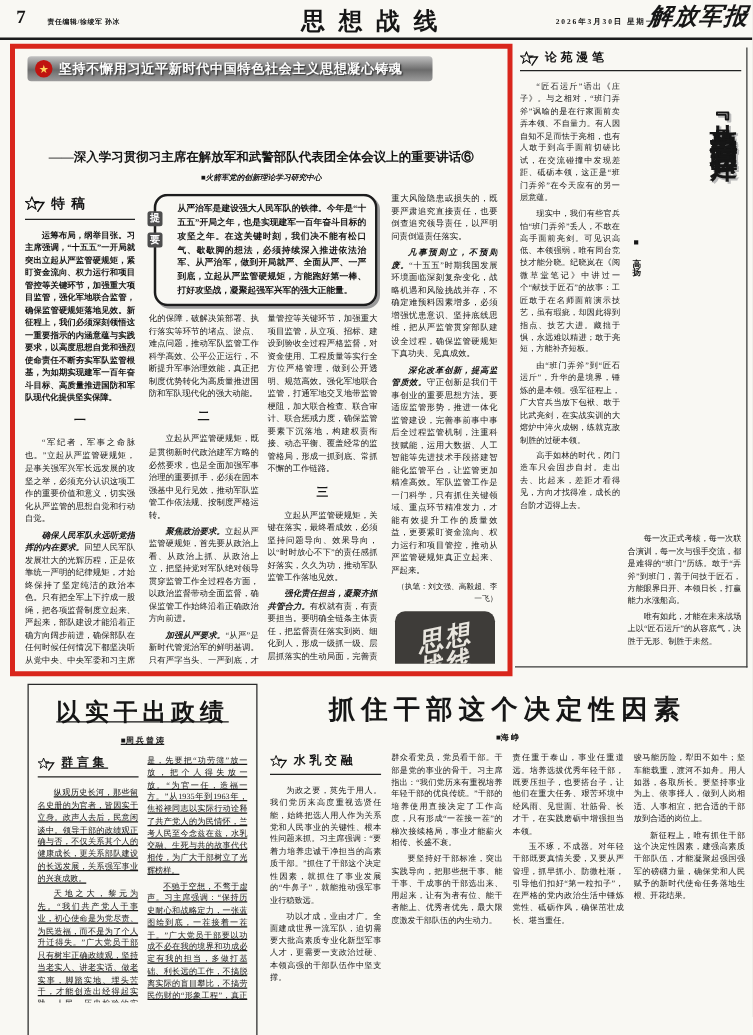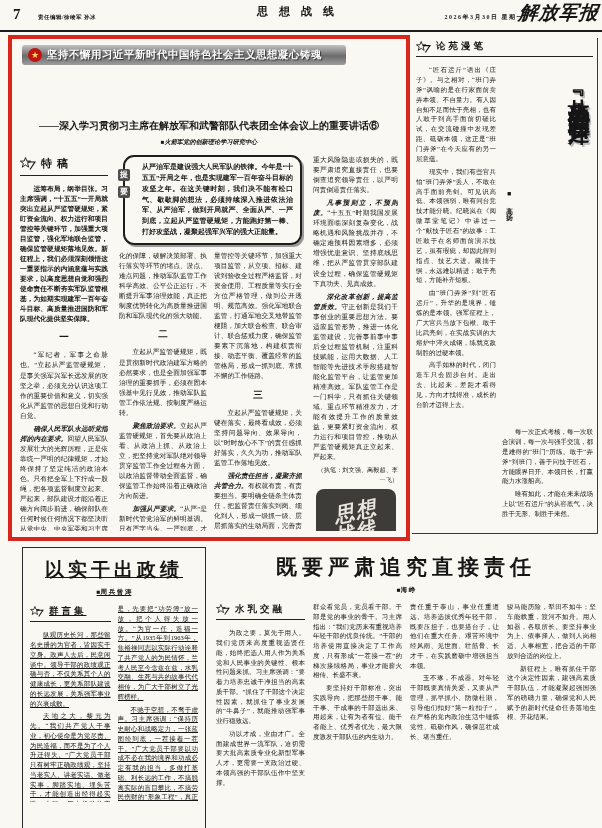--- a/index.html
+++ b/index.html
@@ -3,21 +3,21 @@
 <meta charset="utf-8">
 <style>
   html,body{margin:0;padding:0;background:#e8e6e0;}
   .page{position:relative;width:602px;height:828px;background:#f9f8f3;overflow:hidden;
         font-family:"Liberation Serif","DejaVu Serif",serif;color:#161616;margin:0 auto;}
 
   
   .header{position:absolute;left:0;top:0;width:602px;height:30px;border-bottom:2px solid #1c1c1c;background:#f9f8f3;}
   .page-num{position:absolute;left:13px;top:6px;font-size:15px;font-weight:bold;}
   .editor{position:absolute;left:38px;top:14px;font-size:5.5px;font-weight:bold;letter-spacing:.5px;}
-  .section-title{position:absolute;left:50%;transform:translateX(-50%);top:4px;font-size:11px;font-weight:900;
+  .section-title{position:absolute;left:50%;transform:translateX(-50%);top:4px;font-size:19px;font-weight:900;
         letter-spacing:11px;font-family:"Liberation Sans","DejaVu Sans",sans-serif;white-space:nowrap;}
   .date{position:absolute;right:78px;top:13px;font-size:6px;letter-spacing:1.5px;font-weight:bold;}
   .masthead{position:absolute;right:3px;top:0px;font-size:19px;font-weight:bold;font-style:italic;
         transform:skewX(-6deg);letter-spacing:1px;white-space:nowrap;}
 
   
   .main-box{position:absolute;left:8px;top:35px;width:394px;height:498px;border:4px solid #d9261c;background:#f9f8f3;}
   .banner{position:absolute;left:10px;top:6px;width:324px;height:20px;border-radius:3px;
         background:linear-gradient(180deg,#c2c2c2 0%,#6b6b6b 55%,#9d9d9d 100%);
         display:flex;align-items:center;gap:5px;padding:0 6px;box-sizing:border-box;}
@@ -206,21 +206,21 @@
         <p class="para">天地之大，黎元为先。“我们共产党人干事业，初心使命是为党尽责、为民造福，而不是为了个人升迁得失。”广大党员干部只有树牢正确政绩观，坚持当老实人、讲老实话、做老实事，脚踏实地、埋头苦干，才能创造出经得起实践、人民、历史检验的实绩。</p>
       </div>
       <div class="bl-col">
         <p class="para no-indent">是，先要把“功劳簿”放一放，把个人得失放一放。“为官一任，造福一方。”从1935年到1963年，焦裕禄同志以实际行动诠释了共产党人的为民情怀，兰考人民至今念兹在兹，水乳交融、生死与共的故事代代相传，为广大干部树立了光辉榜样。</p>
         <p class="para">不驰于空想，不骛于虚声。习主席强调：“保持历史耐心和战略定力，一张蓝图绘到底，一茬接着一茬干。”广大党员干部要以功成不必在我的境界和功成必定有我的担当，多做打基础、利长远的工作，不搞脱离实际的盲目攀比，不搞劳民伤财的“形象工程”，真正以实干实绩赢得官兵口碑。</p>
       </div>
     </div>
   </div>
 
   <div class="br-box">
-    <div class="br-title">既要严肃追究直接责任</div>
+    <div class="br-title">抓住干部这个决定性因素</div>
     <div class="br-byline">■海 峥</div>
     <div class="br-cols">
       <div class="br-col">
         <div class="badge badge-sm">
           <svg width="14" height="11" viewBox="0 0 32 26">
             <path d="M11 1 l2.7 7.1 7.6.2 -6 4.6 2.1 7.4 -6.4-4.4 -6.4 4.4 2.1-7.4 -6-4.6 7.6-.2z" fill="none" stroke="#111" stroke-width="1.8"></path>
             <path d="M14 10 h16 l-10 15" fill="none" stroke="#111" stroke-width="2.4"></path>
           </svg>
           <span class="badge-label">水乳交融</span>
         </div>

